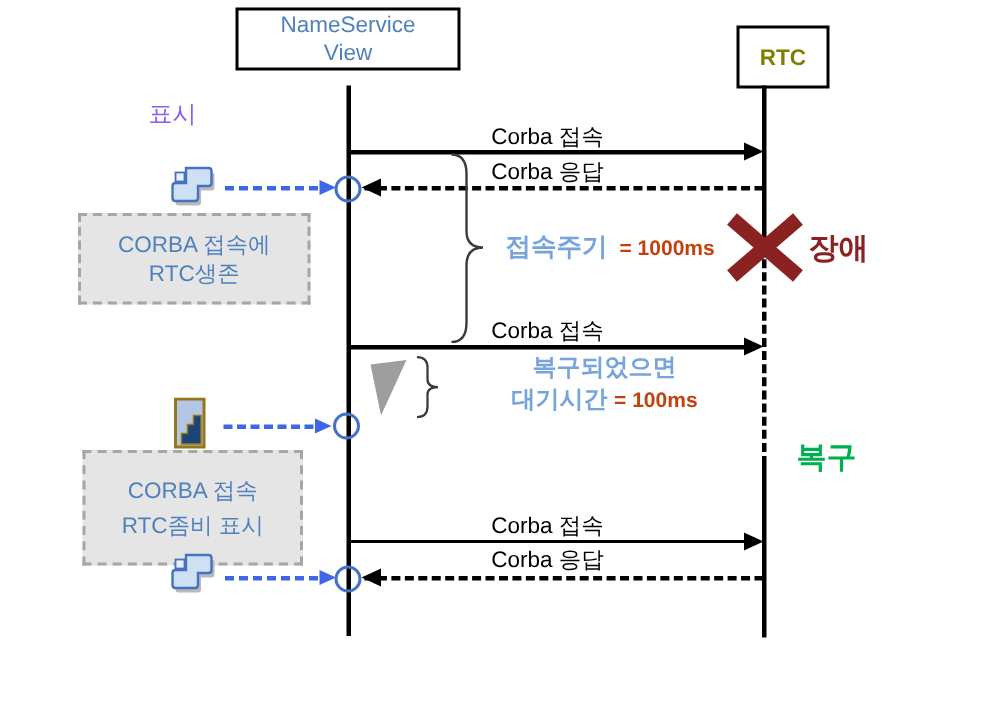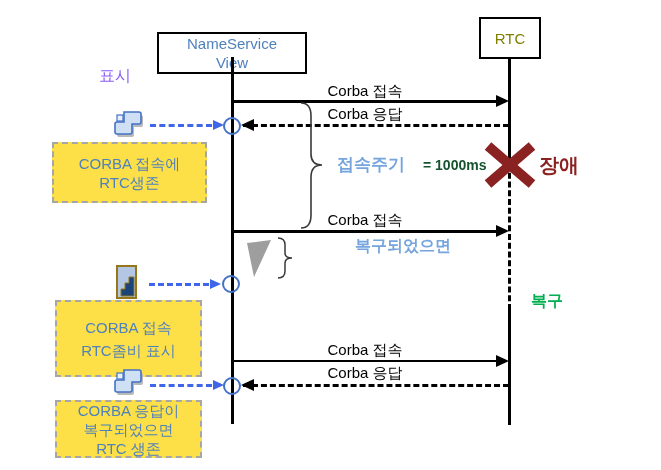--- a/index.html
+++ b/index.html
@@ -8,65 +8,65 @@
     font-family:"Liberation Sans", sans-serif;
   }
   .abs{position:absolute;}
   
   .actor{
     position:absolute;border:2px solid #000;background:#fff;
     display:flex;flex-direction:column;align-items:center;justify-content:center;
     font-size:15px;line-height:19px;text-align:center;
   }
   .actor.ns{color:#4f81bd;}
-  .actor.rtc{color:#7f7f00;font-weight:normal;}
+  .actor.rtc{color:#7f7f00;font-weight:bold;margin-left:12px;}
   
   .lifeline{position:absolute;width:3px;background:#000;}
   .lifeline-dashed{position:absolute;width:0;border-left:3px dashed #000;}
   
   .hline{position:absolute;height:0;}
   .solid3{border-top:3px solid #000;}
   .dash3{border-top:3px dashed #000;}
   .solid2{border-top:2px solid #000;}
   .msg-label{position:absolute;width:264px;text-align:center;font-size:15px;color:#000;white-space:nowrap;}
   
   .ah{position:absolute;width:0;height:0;}
   .ah-r{border-top:6px solid transparent;border-bottom:6px solid transparent;border-left:13px solid #000;}
   .ah-l{border-top:6px solid transparent;border-bottom:6px solid transparent;border-right:13px solid #000;}
   .ah-rb{border-top:5px solid transparent;border-bottom:5px solid transparent;border-left:11px solid #3f66e8;}
   
   .bdash{position:absolute;height:0;border-top:3px dashed #3f66e8;}
   
   .circ{position:absolute;width:14px;height:14px;border:2px solid #4472c4;border-radius:50%;background:transparent;}
   
   .note{
-    position:absolute;border:2px dashed #a6a6a6;background:#fde047;color:#4f81bd;
+    position:absolute;border:2px dashed #a6a6a6;background:#e5e5e5;color:#4f81bd;
     display:flex;flex-direction:column;align-items:center;justify-content:center;
     text-align:center;font-size:15px;
   }
   .note .nline{line-height:19px;white-space:nowrap;}
   .note.tall .nline{line-height:23px;}
   
   .t-display{position:absolute;font-size:16px;color:#8b5cf6;}
   .t-failure{position:absolute;font-size:20px;font-weight:bold;color:#8b2222;}
-  .t-recovery{position:absolute;font-size:16px;font-weight:bold;color:#00b050;}
-  .cycle-wrap{position:absolute;display:flex;align-items:baseline;gap:18px;white-space:nowrap;}
+  .t-recovery{position:absolute;font-size:20px;font-weight:bold;color:#00b050;}
+  .cycle-wrap{position:absolute;display:flex;align-items:baseline;gap:8px;white-space:nowrap;}
   .lt-big{font-size:17px;font-weight:bold;color:#76a5dd;}
-  .lt-val{font-size:14px;font-weight:bold;color:#14532d;}
+  .lt-val{font-size:14px;font-weight:bold;color:#c2410c;}
   .sync-wrap{position:absolute;width:150px;text-align:center;white-space:nowrap;}
   .sync-wrap .row{line-height:21px;}
   .t-timeout{position:absolute;font-size:15px;color:#000;white-space:nowrap;}
   svg{display:block;}
 </style>
 </head>
 <body>
 
 <div id="canvas">
 
-  <div class="actor ns" style="left:157px;top:32px;width:146px;height:38px;">
+  <div class="actor ns" style="left:157px;top:5px;width:146px;height:38px;">
     <div>NameService</div>
     <div>View</div>
   </div>
   <div class="actor rtc" style="left:479px;top:17px;width:58px;height:38px;">
     <div>RTC</div>
   </div>
 
   <div class="lifeline" style="left:231px;top:57px;height:367px;"></div>
   <div class="lifeline" style="left:508px;top:57px;height:107px;"></div>
   <div class="lifeline-dashed" style="left:508px;top:164px;height:146px;"></div>
@@ -125,20 +125,24 @@
       <polygon points="1,3 25,0 8,37" fill="#9e9e9e"></polygon>
     </svg>
   </div>
   <div class="abs" style="left:276px;top:237px;">
     <svg width="18" height="42" viewBox="0 0 18 42">
       <path d="M2,1 Q9,1 9,8 L9,16 Q9,21 16,21 Q9,21 9,26 L9,34 Q9,41 2,41" fill="none" stroke="#3a3a3a" stroke-width="1.5"></path>
     </svg>
   </div>
   <div class="sync-wrap" style="left:328px;top:235px;">
     <div class="row lt-big" style="font-size:16px;">복구되었으면</div>
+    <div class="row">
+      <span class="lt-big" style="font-size:16px;">대기시간</span>
+      <span class="lt-val">= 100ms</span>
+    </div>
   </div>
 
   <div class="circ" style="left:222px;top:275px;"></div>
 
   <div class="bdash" style="left:149px;top:283px;width:60px;"></div>
   <div class="ah ah-rb" style="left:210px;top:279px;"></div>
   <div class="abs" style="left:116px;top:265px;">
     <svg width="22" height="35" viewBox="0 0 22 35">
       <rect x="1" y="1" width="19" height="32" fill="#b3c6e4" stroke="#957618" stroke-width="2"></rect>
       <polygon points="5,31 5,24 9,24 9,18 13,18 13,12 18,12 18,31" fill="#1b4477" stroke="#957618" stroke-width="1"></polygon>
@@ -164,19 +168,14 @@
   <div class="bdash" style="left:150px;top:384px;width:62px;"></div>
   <div class="ah ah-rb" style="left:213px;top:380px;"></div>
   <div class="abs" style="left:111px;top:368px;">
     <svg width="34" height="30" viewBox="0 0 34 30">
       <path d="M15,5 h15 q2,0 2,2 v8 q0,2 -2,2 h-7 v8 q0,2 -2,2 H8 q-2,0 -2,-2 v-8 q0,-2 2,-2 h7 z" fill="#b9b9b9"></path>
       <path d="M13,2 h15 q2,0 2,2 v8 q0,2 -2,2 h-7 v8 q0,2 -2,2 H6 q-2,0 -2,-2 v-8 q0,-2 2,-2 h7 z" fill="#cfe0f5" stroke="#4472c4" stroke-width="1.6"></path>
       <rect x="6" y="5" width="6" height="6" fill="#e9f0fa" stroke="#4472c4" stroke-width="1.2"></rect>
     </svg>
   </div>
 
-  <div class="note" style="left:55px;top:400px;width:143px;height:54px;">
-    <div class="nline">CORBA 응답이</div>
-    <div class="nline">복구되었으면</div>
-    <div class="nline">RTC 생존</div>
-  </div>
 
 </div>
 
 </body></html>

